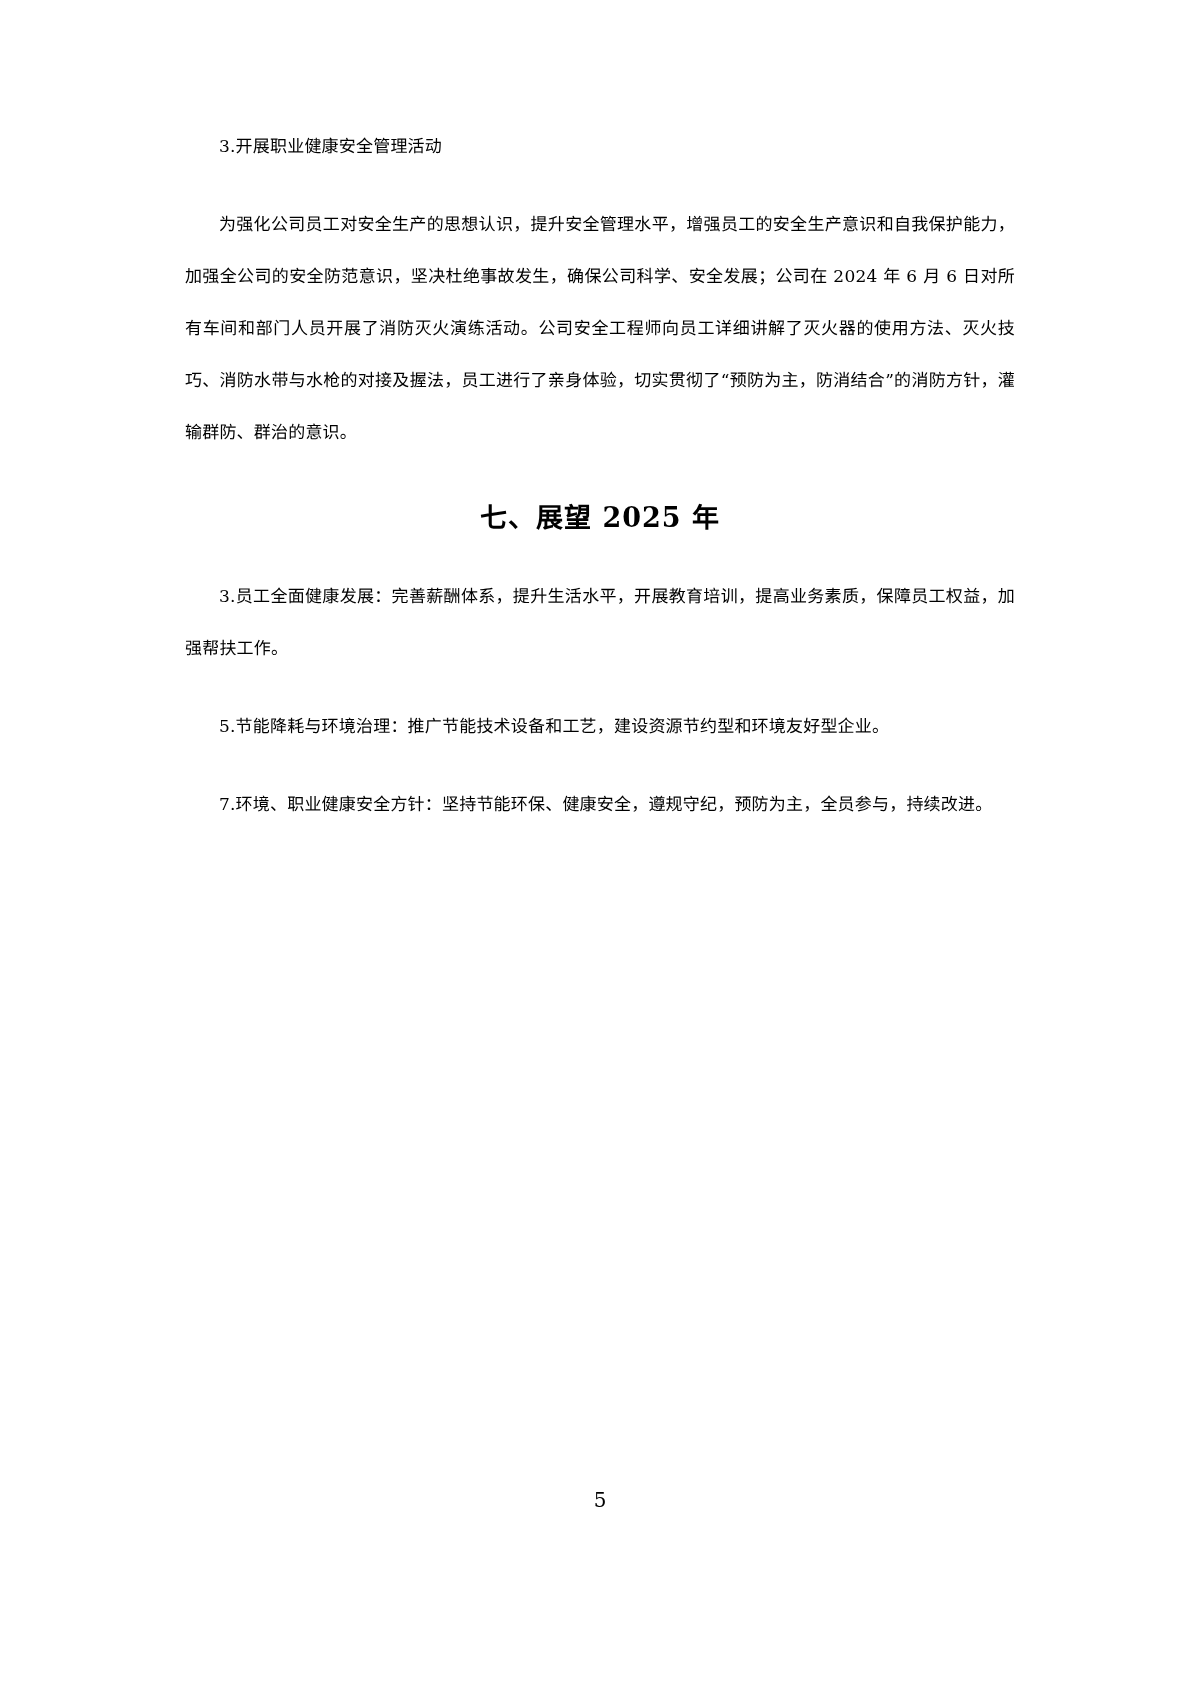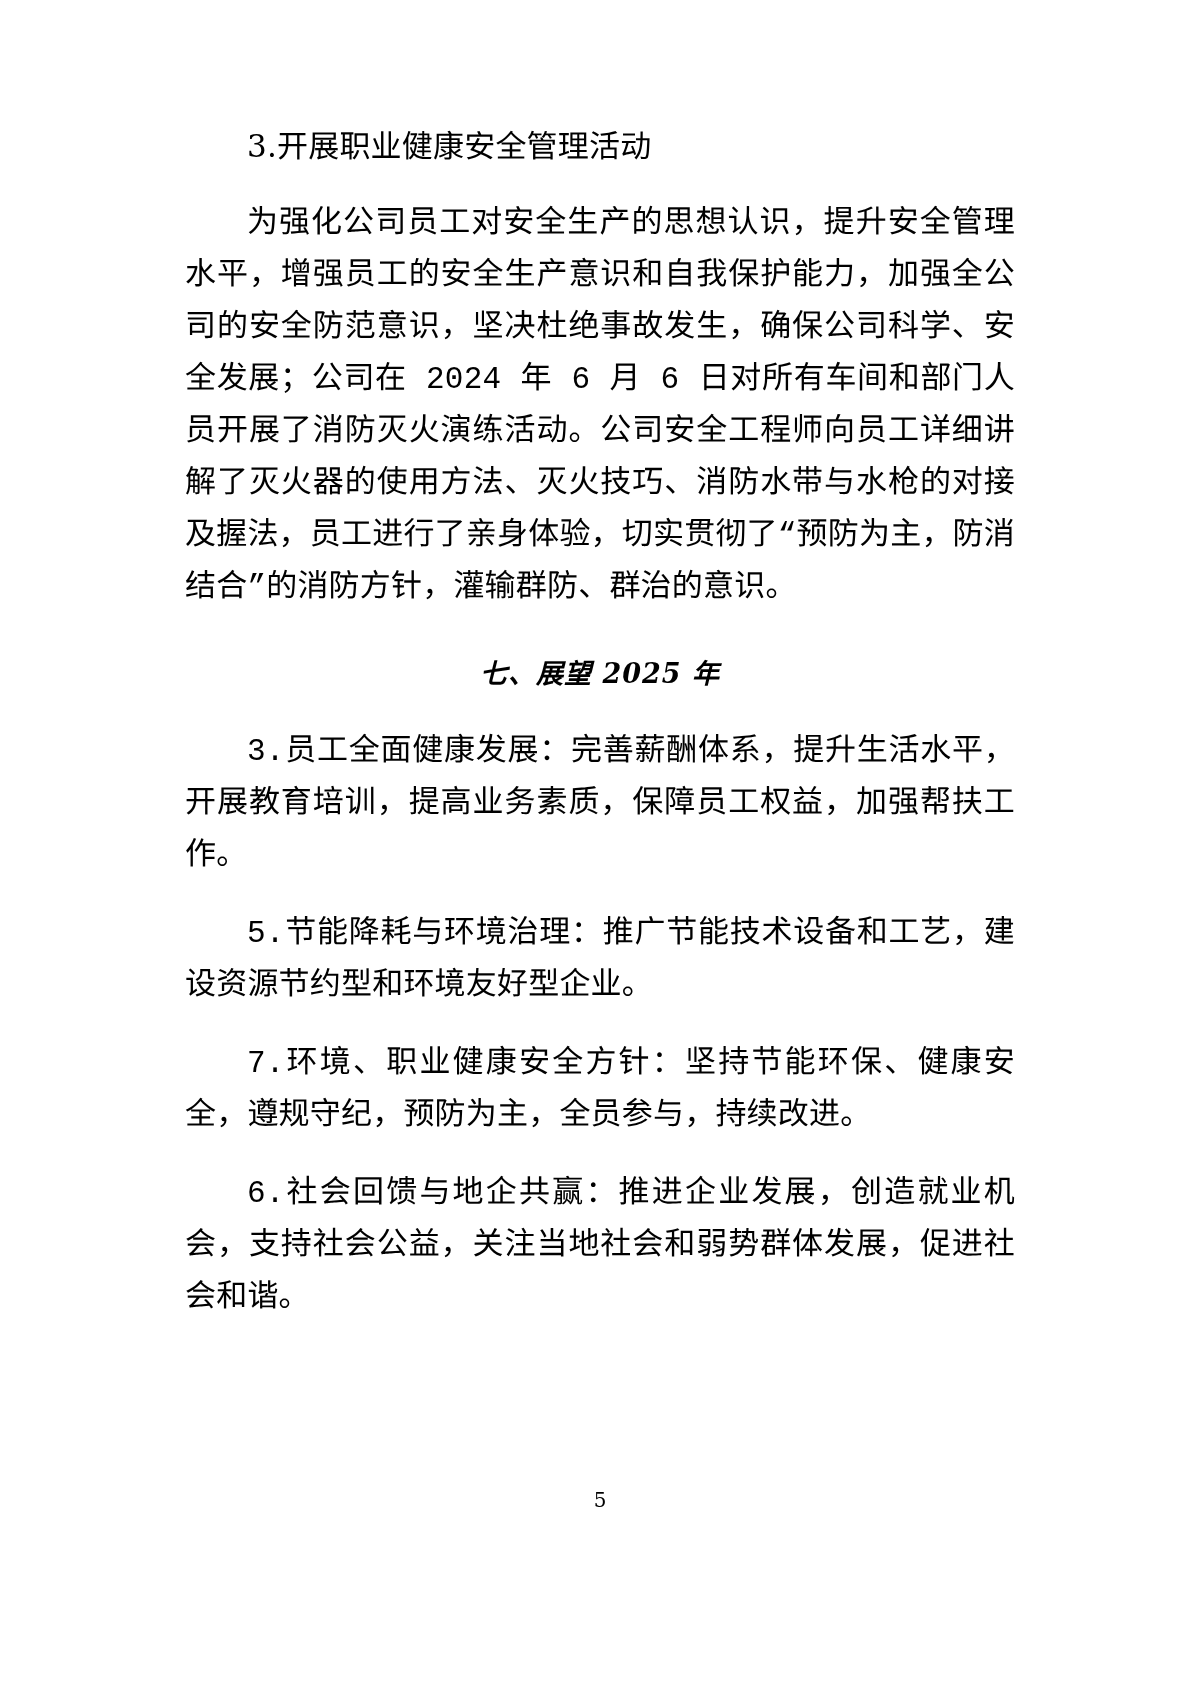--- a/index.html
+++ b/index.html
@@ -23,40 +23,39 @@
     width: 1200px;
     height: 1697px;
     box-sizing: border-box;
     padding: 120px 185px 60px 185px;
   }
   .content {
     width: 830px;
   }
   p {
     margin: 0 0 0 0;
-    font-size: 31px;
+    font-size: 17px;
     line-height: 52px;
     text-align: justify;
     text-justify: inter-ideograph;
     letter-spacing: 0.2px;
   }
   .indent {
     text-indent: 2em;
   }
   .gap-sm { margin-top: 18px; }
-  .gap-md { margin-top: 26px; font-family: Liberation Mono, monospace; }
+  .gap-md { margin-top: 26px; }
 
   h2.section-title {
     font-size: 27px;
     line-height: 52px;
     font-weight: bold;
     text-align: center;
     margin: 34px 0 18px 0;
     letter-spacing: 1px;
-    font-style: italic;
   }
   .page-number {
     position: absolute;
     left: 0;
     right: 0;
     bottom: 185px;
     text-align: center;
     font-size: 20px;
     font-family: "DejaVu Serif", "Liberation Serif", serif;
     color: #000;
@@ -75,18 +74,17 @@
     <h2 class="section-title">七、展望 2025 年</h2>
 
 
     <p class="indent gap-md">3.员工全面健康发展：完善薪酬体系，提升生活水平，开展教育培训，提高业务素质，保障员工权益，加强帮扶工作。</p>
 
     <p class="indent gap-md">5.节能降耗与环境治理：推广节能技术设备和工艺，建设资源节约型和环境友好型企业。</p>
 
     <p class="indent gap-md">7.环境、职业健康安全方针：坚持节能环保、健康安全，遵规守纪，预防为主，全员参与，持续改进。</p>
 
 
-    <p class="indent gap-md">6.社会回馈与地企共赢：推进企业发展，创造就业机会，支持社会公益，关注当地社会和弱势群体发展，促进社会和谐。</p>
 
   </div>
 
   <div class="page-number">5</div>
 </div>
 
 </body></html>

